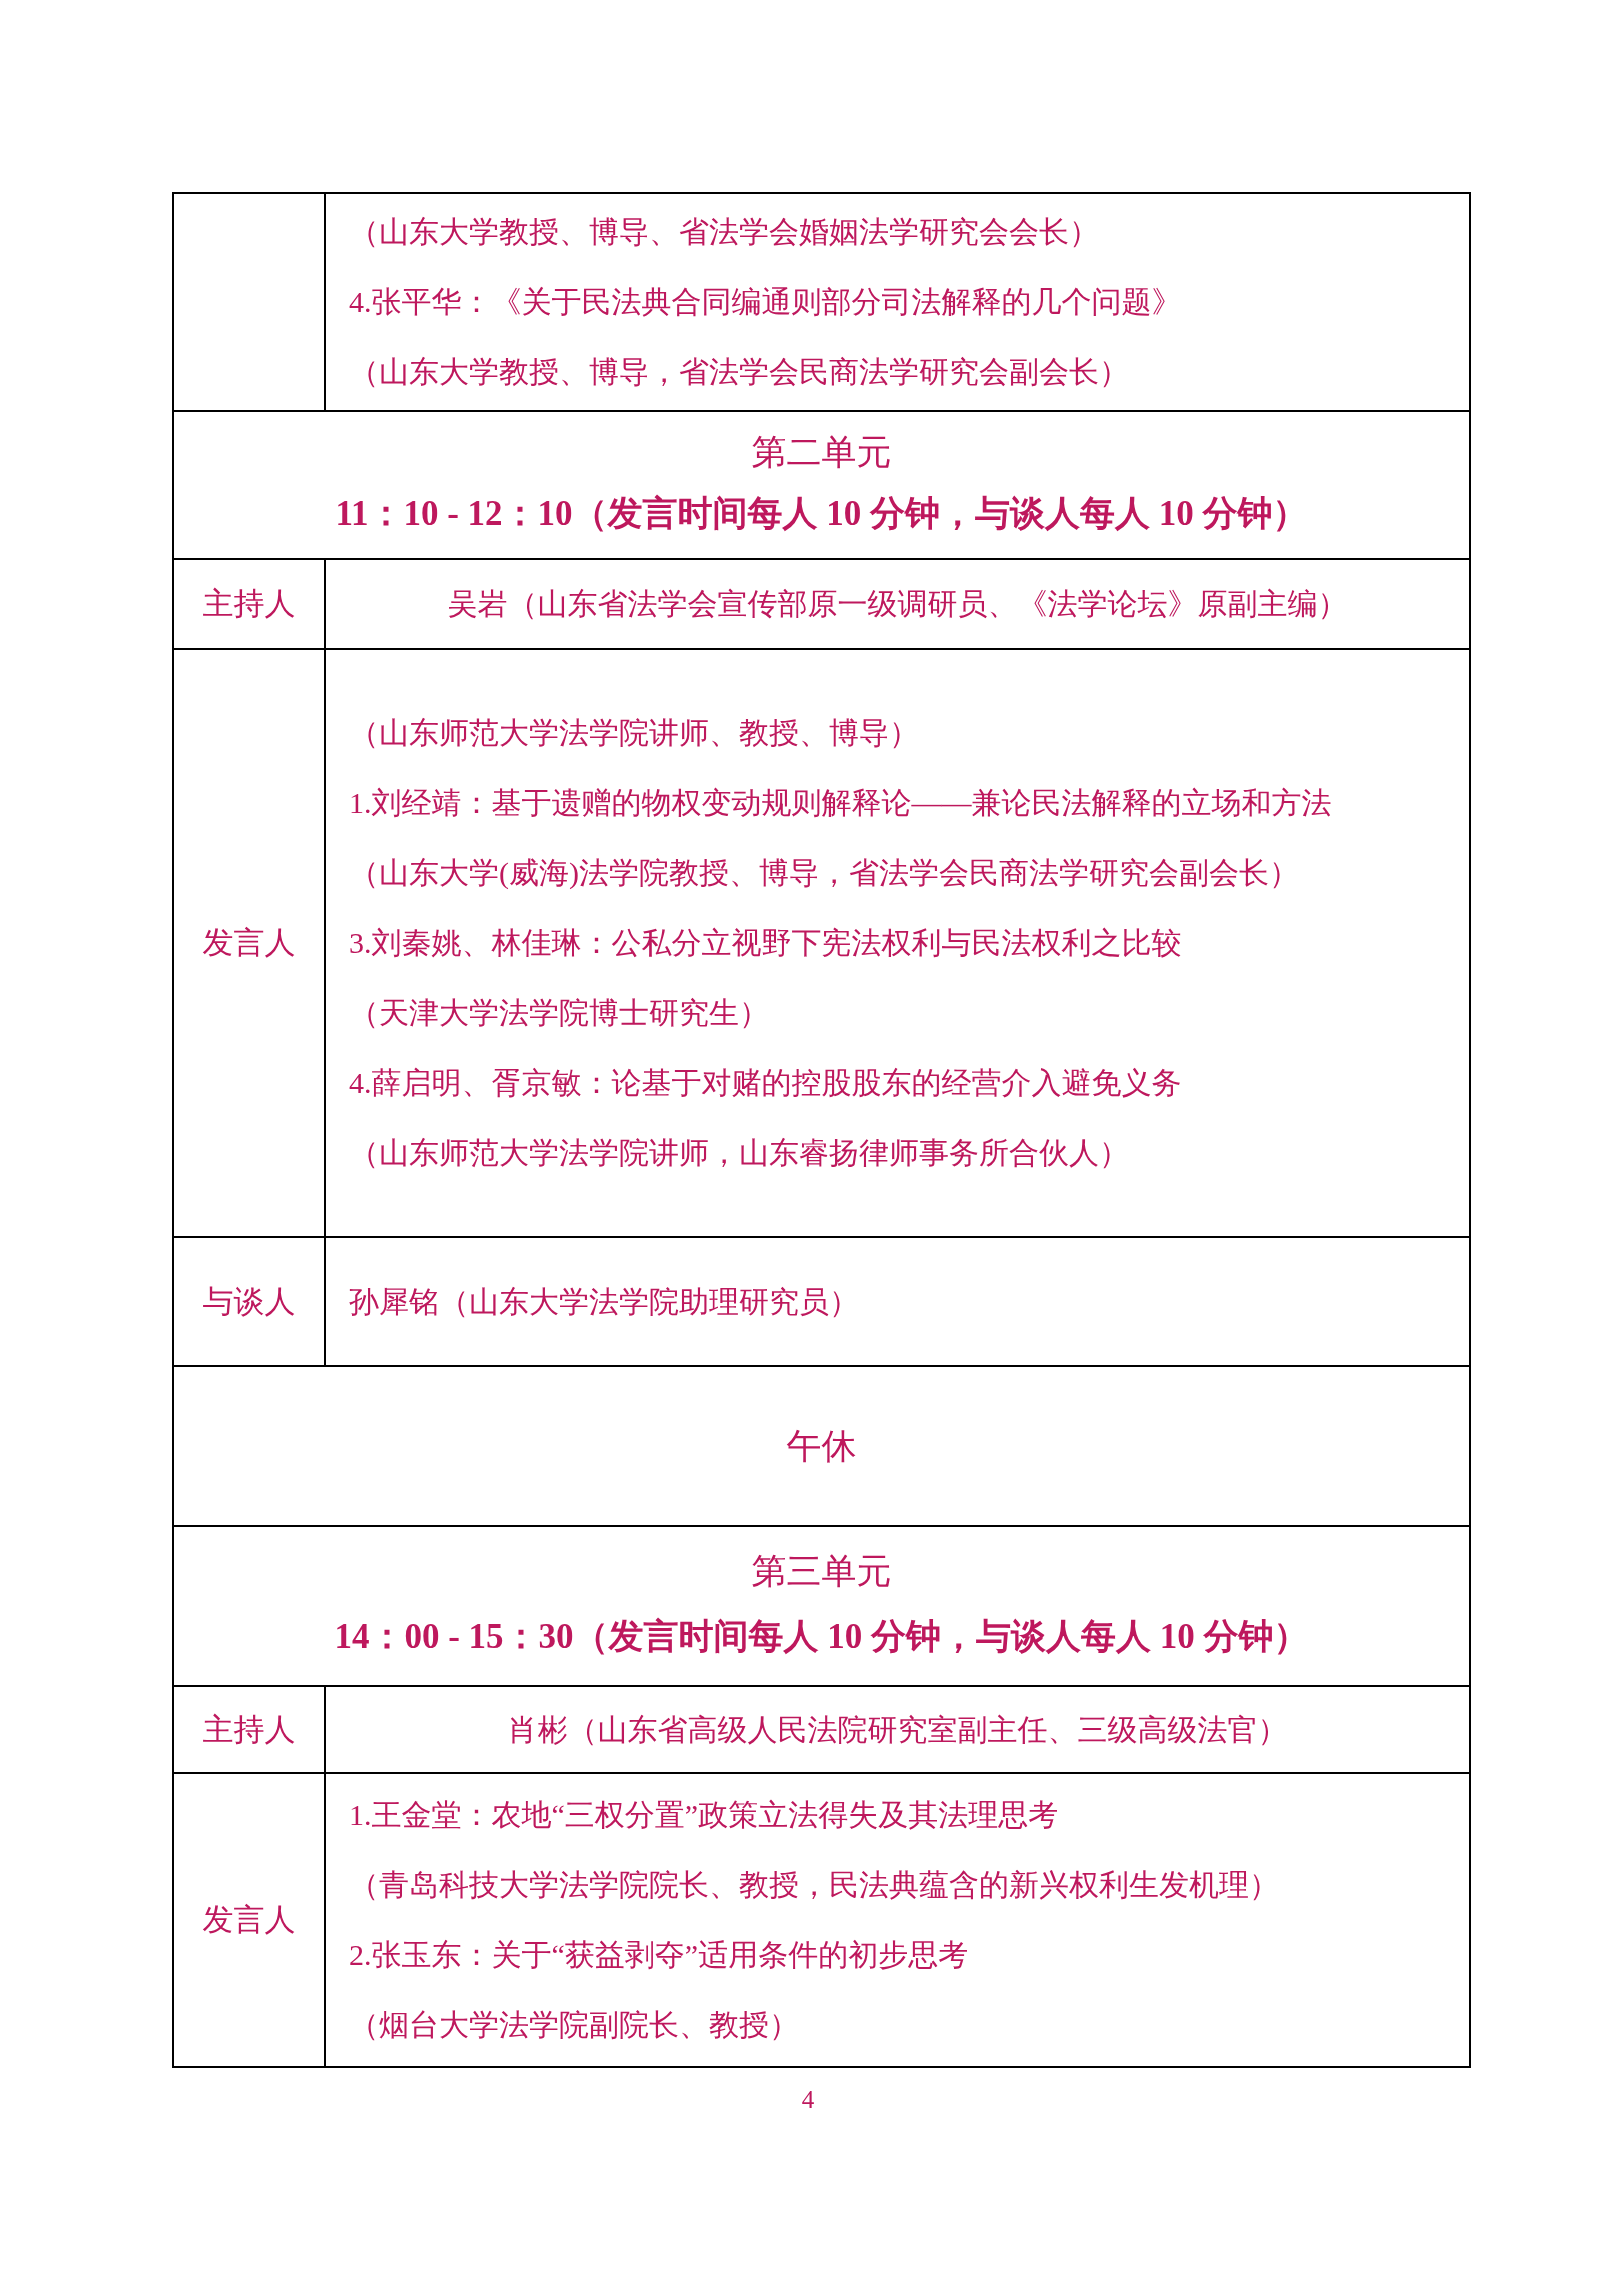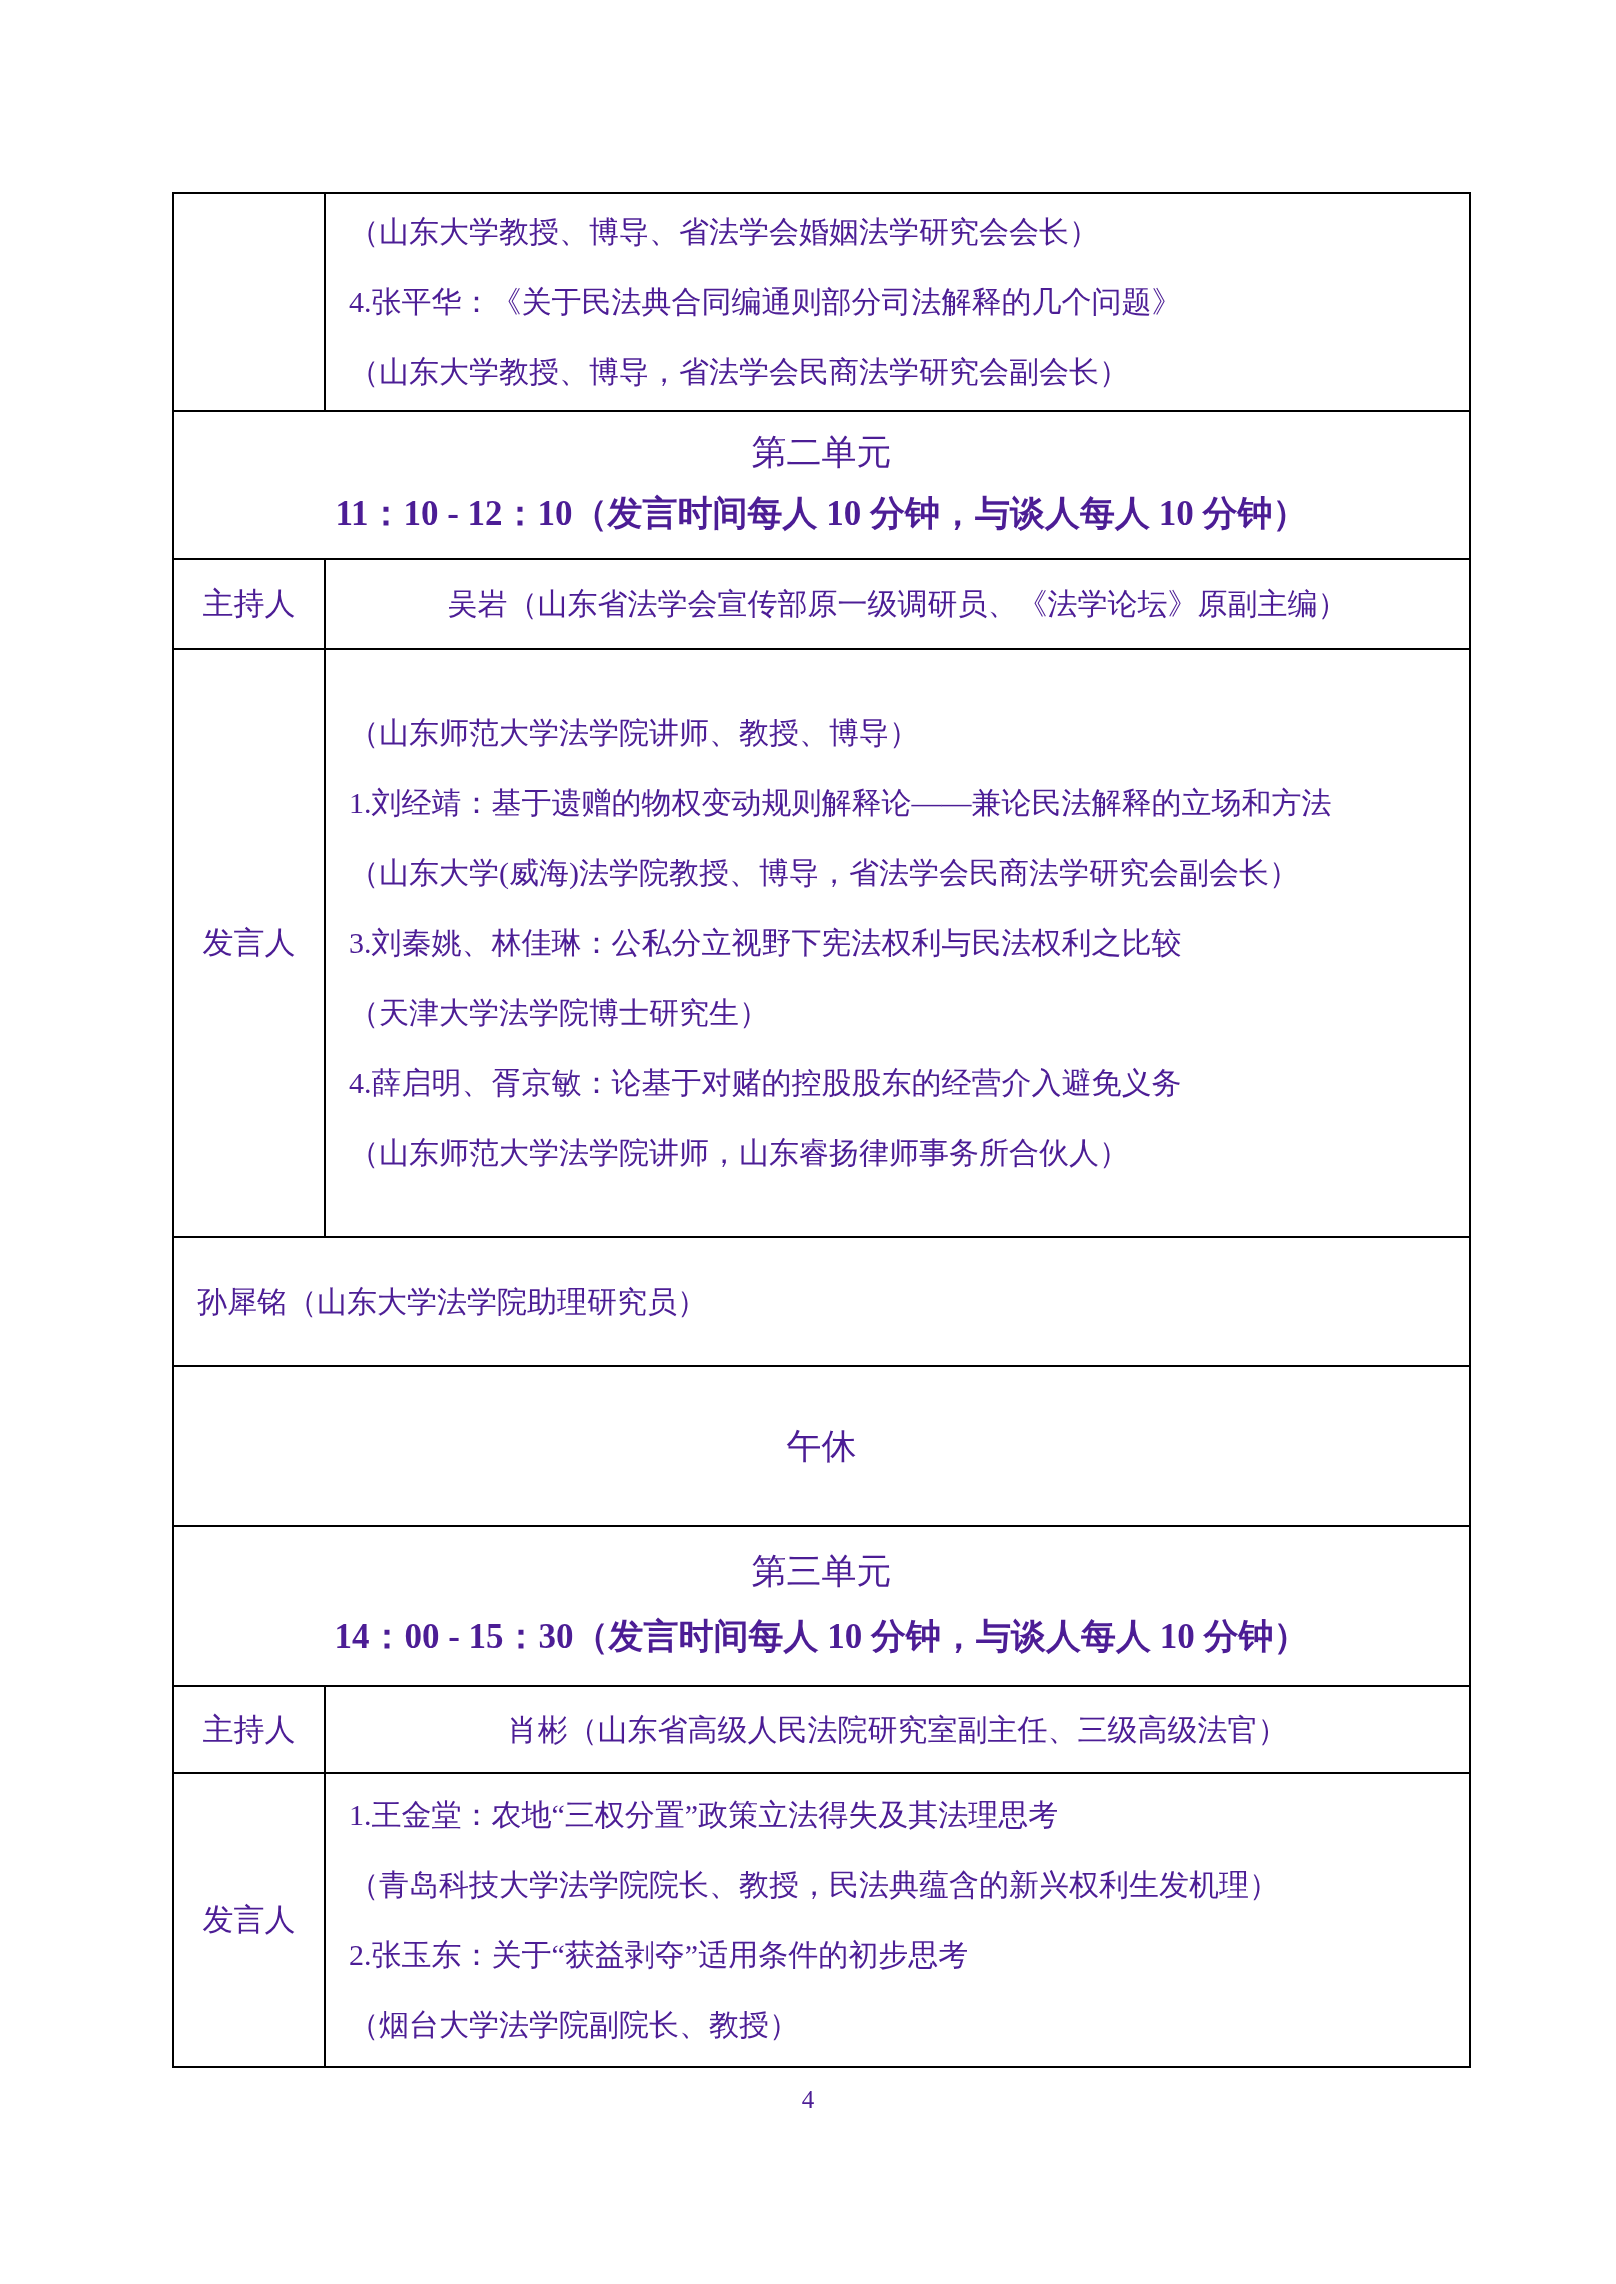--- a/index.html
+++ b/index.html
@@ -7,21 +7,21 @@
     padding: 0;
     background: #808080;
   }
   .page {
     position: relative;
     width: 1616px;
     height: 2284px;
     background: #ffffff;
     margin: 0 auto;
     font-family: "Liberation Serif", "DejaVu Serif", serif;
-    color: #4c1d95;
+    color: #be185d;
     overflow: hidden;
   }
   .doc-table {
     position: absolute;
     left: 172px;
     top: 192px;
     width: 1299px;
     border: 2.7px solid #000000;
     box-sizing: border-box;
     display: flex;
@@ -148,20 +148,21 @@
         <p>1.刘经靖：基于遗赠的物权变动规则解释论——兼论民法解释的立场和方法</p>
         <p>（山东大学(威海)法学院教授、博导，省法学会民商法学研究会副会长）</p>
         <p>3.刘秦姚、林佳琳：公私分立视野下宪法权利与民法权利之比较</p>
         <p>（天津大学法学院博士研究生）</p>
         <p>4.薛启明、胥京敏：论基于对赌的控股股东的经营介入避免义务</p>
         <p>（山东师范大学法学院讲师，山东睿扬律师事务所合伙人）</p>
       </div>
     </div>
 
     <div class="trow r5">
+      <div class="label-cell">与谈人</div>
       <div class="content-cell">
         <p>孙犀铭（山东大学法学院助理研究员）</p>
       </div>
     </div>
 
     <div class="trow r6">
       <div class="break-cell">
         <p class="section-title">午休</p>
       </div>
     </div>

